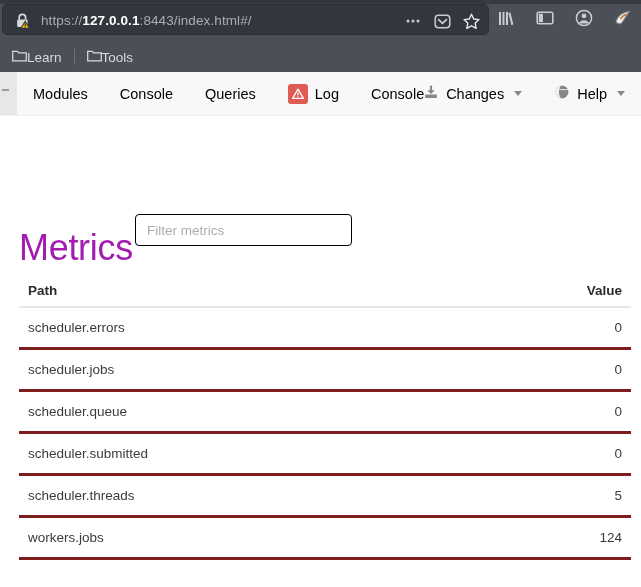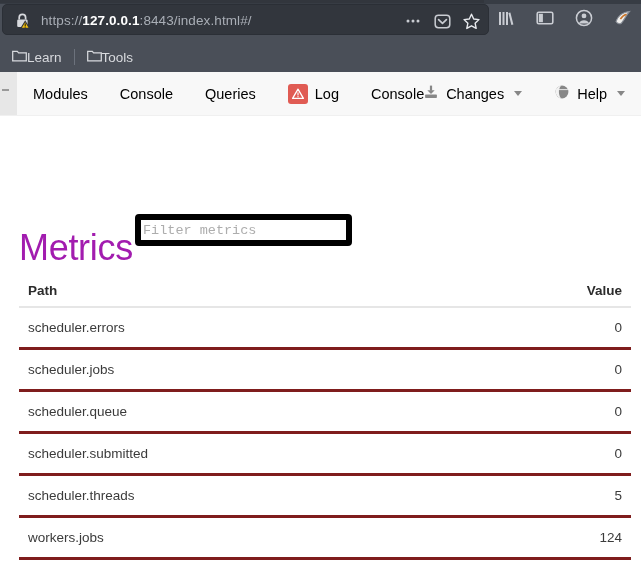--- a/index.html
+++ b/index.html
@@ -207,26 +207,26 @@
     line-height: 48px;
     letter-spacing: -0.3px;
   }
   #filter-metrics-input {
     position: absolute;
     left: 135px;
     top: 142px;
     width: 217px;
     height: 32px;
     box-sizing: border-box;
-    border: 6px solid #000000;
+    border: 1px solid #000000;
     border-radius: 4px;
     background: #ffffff;
-    padding: 0 2px;
+    padding: 0 11px;
     font-size: 13.5px;
-    font-family: Liberation Mono, monospace;
+    font-family: Liberation Sans, sans-serif;
     color: #333333;
     outline: none;
   }
   #filter-metrics-input::placeholder { color: #adadad; }
 
   
   #metrics-table {
     position: absolute;
     left: 19px;
     top: 211px;

